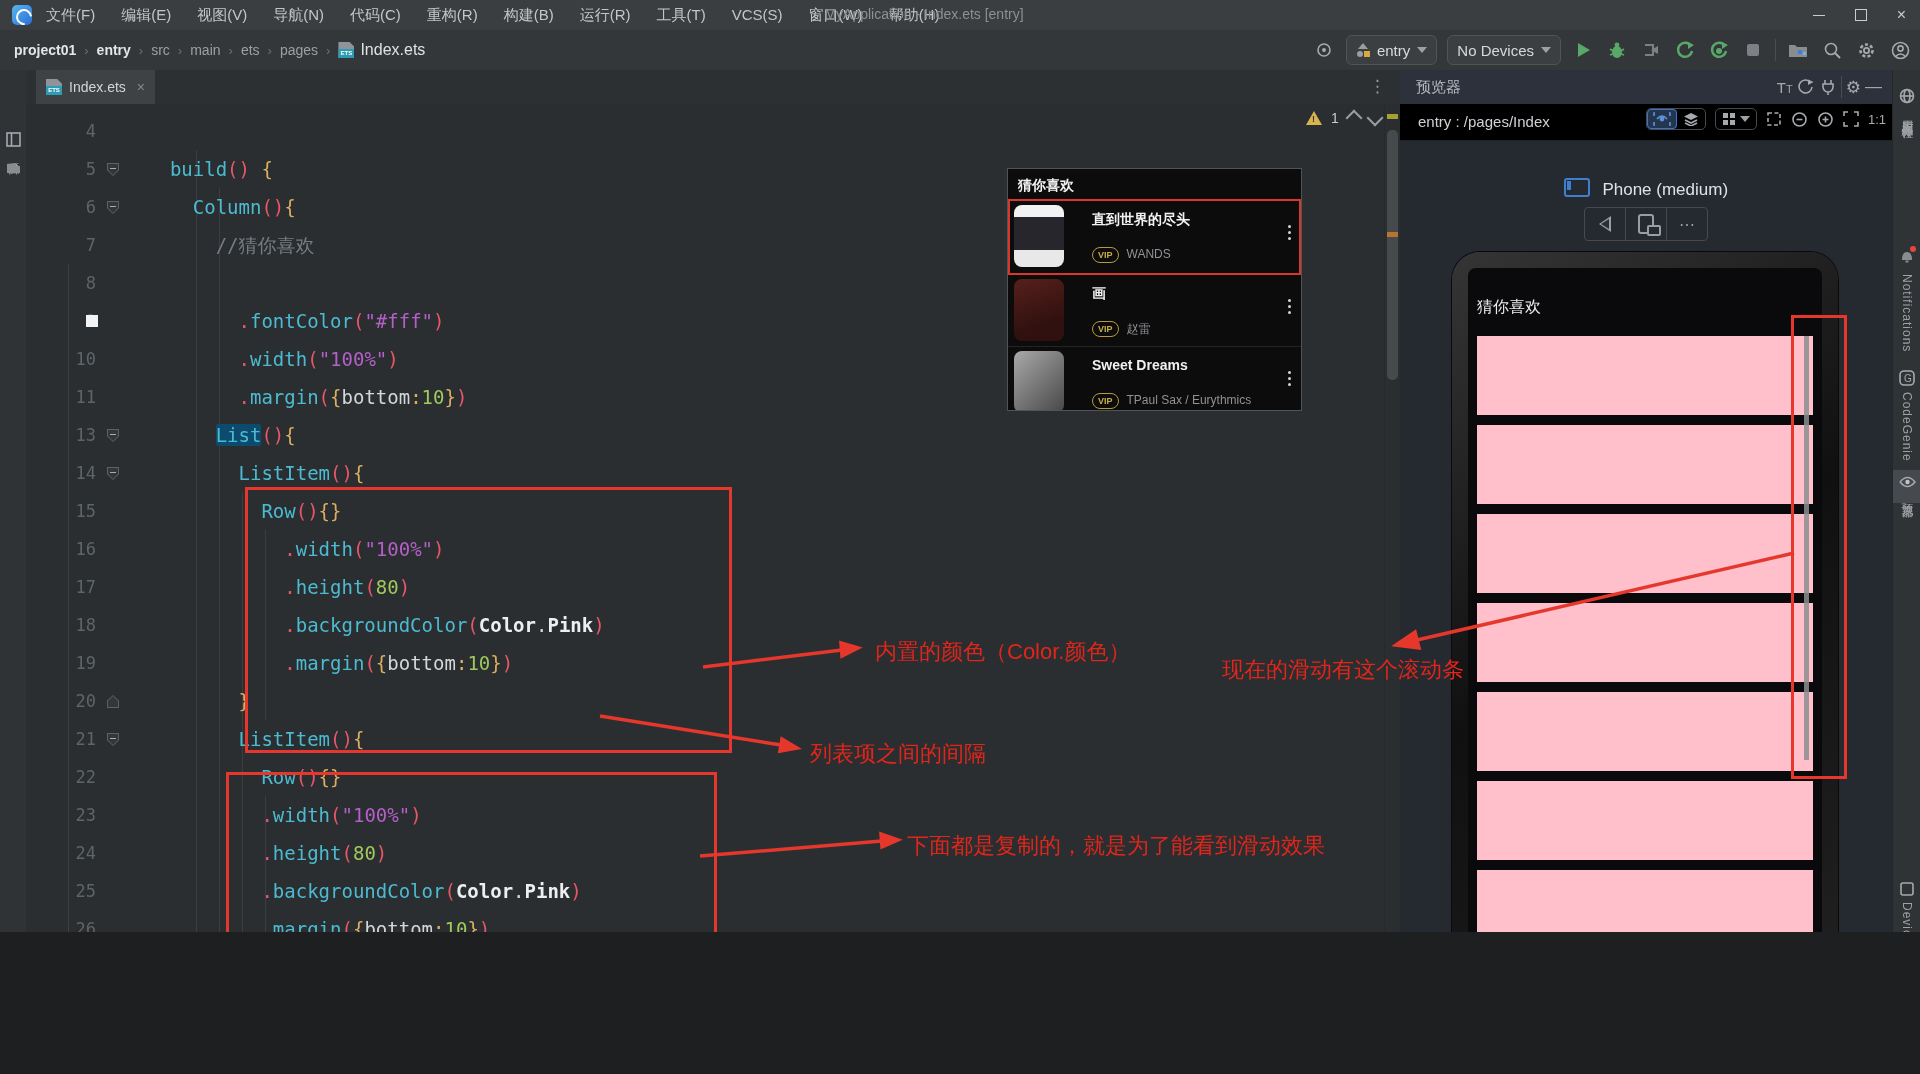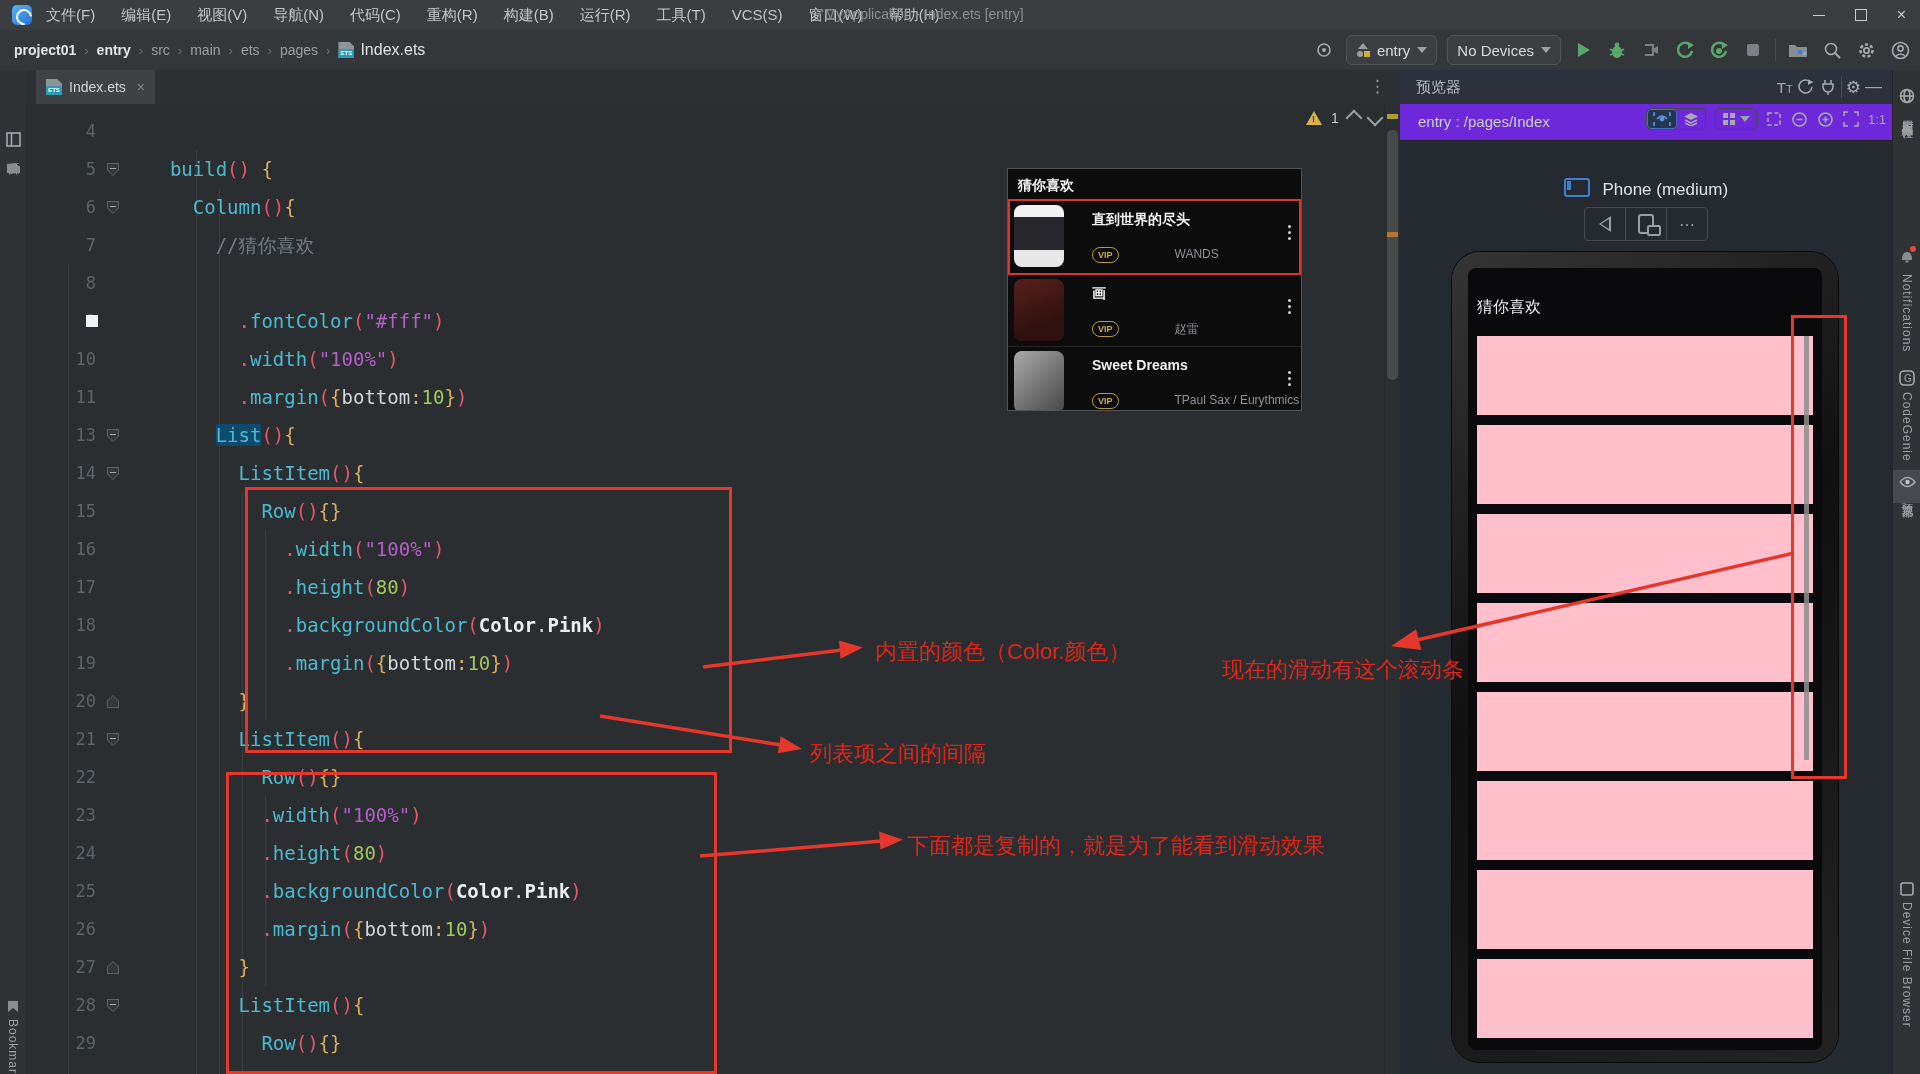--- a/index.html
+++ b/index.html
@@ -1,16 +1,16 @@
 <!DOCTYPE html>
 <html><head>
 <meta charset="utf-8">
 <style>
   html,body{margin:0;padding:0;background:#1e1f21;}
-  #app{position:relative;width:1920px;height:1074px;overflow:hidden;
+  #app{position:relative;width:1920px;height:932px;overflow:hidden;
        background:#2b2e30;font-family:"Liberation Sans",sans-serif;
        -webkit-font-smoothing:antialiased;color:#cdd0d3;}
   .abs{position:absolute;}
   
   #menubar{left:0;top:0;width:1920px;height:30px;background:#3b3e40;border-bottom:1px solid #2a2c2e;display:flex;align-items:center;}
   #logo{width:20px;height:20px;margin:0 14px 0 12px;border-radius:5px;background:linear-gradient(135deg,#58b6f2,#2b6fd4);position:relative;}
   #logo:after{content:"";position:absolute;left:4px;top:4px;width:12px;height:12px;border:2px solid #fff;border-right-color:transparent;border-radius:50%;transform:rotate(40deg);}
   #menus{display:flex;gap:26px;font-size:15px;color:#c3c6c9;}
   #menus span{cursor:default;}
   #win-title{position:absolute;left:924px;top:6px;transform:translateX(-50%);font-size:14px;color:#8d9093;white-space:nowrap;}
@@ -75,31 +75,31 @@
   #music{left:1007px;top:168px;width:293px;height:241px;background:#0c0c0d;border:1px solid #515456;overflow:hidden;z-index:20;}
   #music .hdr{position:absolute;left:10px;top:8px;font-size:14px;color:#f2f2f2;font-weight:bold;}
   .mrow{position:absolute;left:0;width:293px;height:72px;}
   .mthumb{position:absolute;left:6px;top:4px;width:50px;height:62px;border-radius:8px;overflow:hidden;}
   .t1{background:linear-gradient(180deg,#f2f2f2 0 20%,#26262c 20% 72%,#e8e8e8 72%);}
   .t2{background:linear-gradient(160deg,#57201c,#30110f 70%);}
   .t3{background:linear-gradient(135deg,#a9a9a9,#474747);}
   .mtitle{position:absolute;left:84px;top:10px;font-size:14px;font-weight:bold;color:#f1f1f1;}
   .mmeta{position:absolute;left:84px;top:46px;display:flex;align-items:flex-start;gap:8px;}
   .vip{border:1px solid #b79a3c;color:#c9ad4a;font-size:9px;border-radius:8px;padding:0 5px;height:14px;line-height:14px;font-weight:bold;}
-  .martist{font-size:12px;color:#8f9296;margin-left:48px;}
+  .martist{font-size:12px;color:#8f9296;}
   .mdots{position:absolute;right:10px;top:24px;display:flex;flex-direction:column;gap:3px;}
   .mdots i{width:3px;height:3px;border-radius:50%;background:#d6d6d6;}
   .msep{position:absolute;left:0;width:293px;height:1px;background:#242424;}
   #m-rowbox{position:absolute;left:0;top:30px;width:289px;height:72px;border:2px solid #d8382c;z-index:5;}
   
   #preview{left:1400px;top:70px;width:492px;height:1004px;background:#252a31;}
   #pv-hdr{position:absolute;left:0;top:0;width:492px;height:34px;background:#2c313b;border-bottom:1px solid #1f2227;display:flex;align-items:center;}
   #pv-hdr .t{margin-left:16px;font-size:15px;color:#b8bcc1;}
   #pv-hdr-icons{position:absolute;right:10px;top:0;height:34px;display:flex;align-items:center;gap:4px;color:#a6a9ad;}
-  #pv-sub{position:absolute;left:0;top:34px;width:492px;height:36px;background:#6d28d9;border-bottom:1px solid #1f2227;}
+  #pv-sub{position:absolute;left:0;top:34px;width:492px;height:36px;background:#000000;border-bottom:1px solid #1f2227;}
   #pv-route{position:absolute;left:18px;top:9px;font-size:15px;color:#ced1d5;}
   #pv-sub-icons{position:absolute;right:6px;top:4px;display:flex;align-items:center;gap:9px;color:#a6a9ad;}
   .btn-group{display:flex;border:1px solid #474b50;border-radius:5px;overflow:hidden;}
   .btn-group .cell{padding:3px 6px;display:flex;align-items:center;gap:4px;}
   .cell.on{background:#24364f;outline:1px solid #3f74c4;outline-offset:-1px;border-radius:4px;}
   #pv-device{position:absolute;left:0;top:108px;width:492px;text-align:center;}
   #pv-device .lbl{font-size:17px;color:#dfe1e4;margin-left:8px;}
   .phone-ico{display:inline-block;width:22px;height:15px;border:2px solid #3e7fd0;border-radius:3px;position:relative;vertical-align:-2px;}
   .phone-ico:after{content:"";position:absolute;left:1px;top:1px;width:4px;height:9px;background:#3e7fd0;}
   #pv-btns{position:absolute;left:184px;top:137px;display:flex;border:1px solid #46494d;border-radius:4px;}

